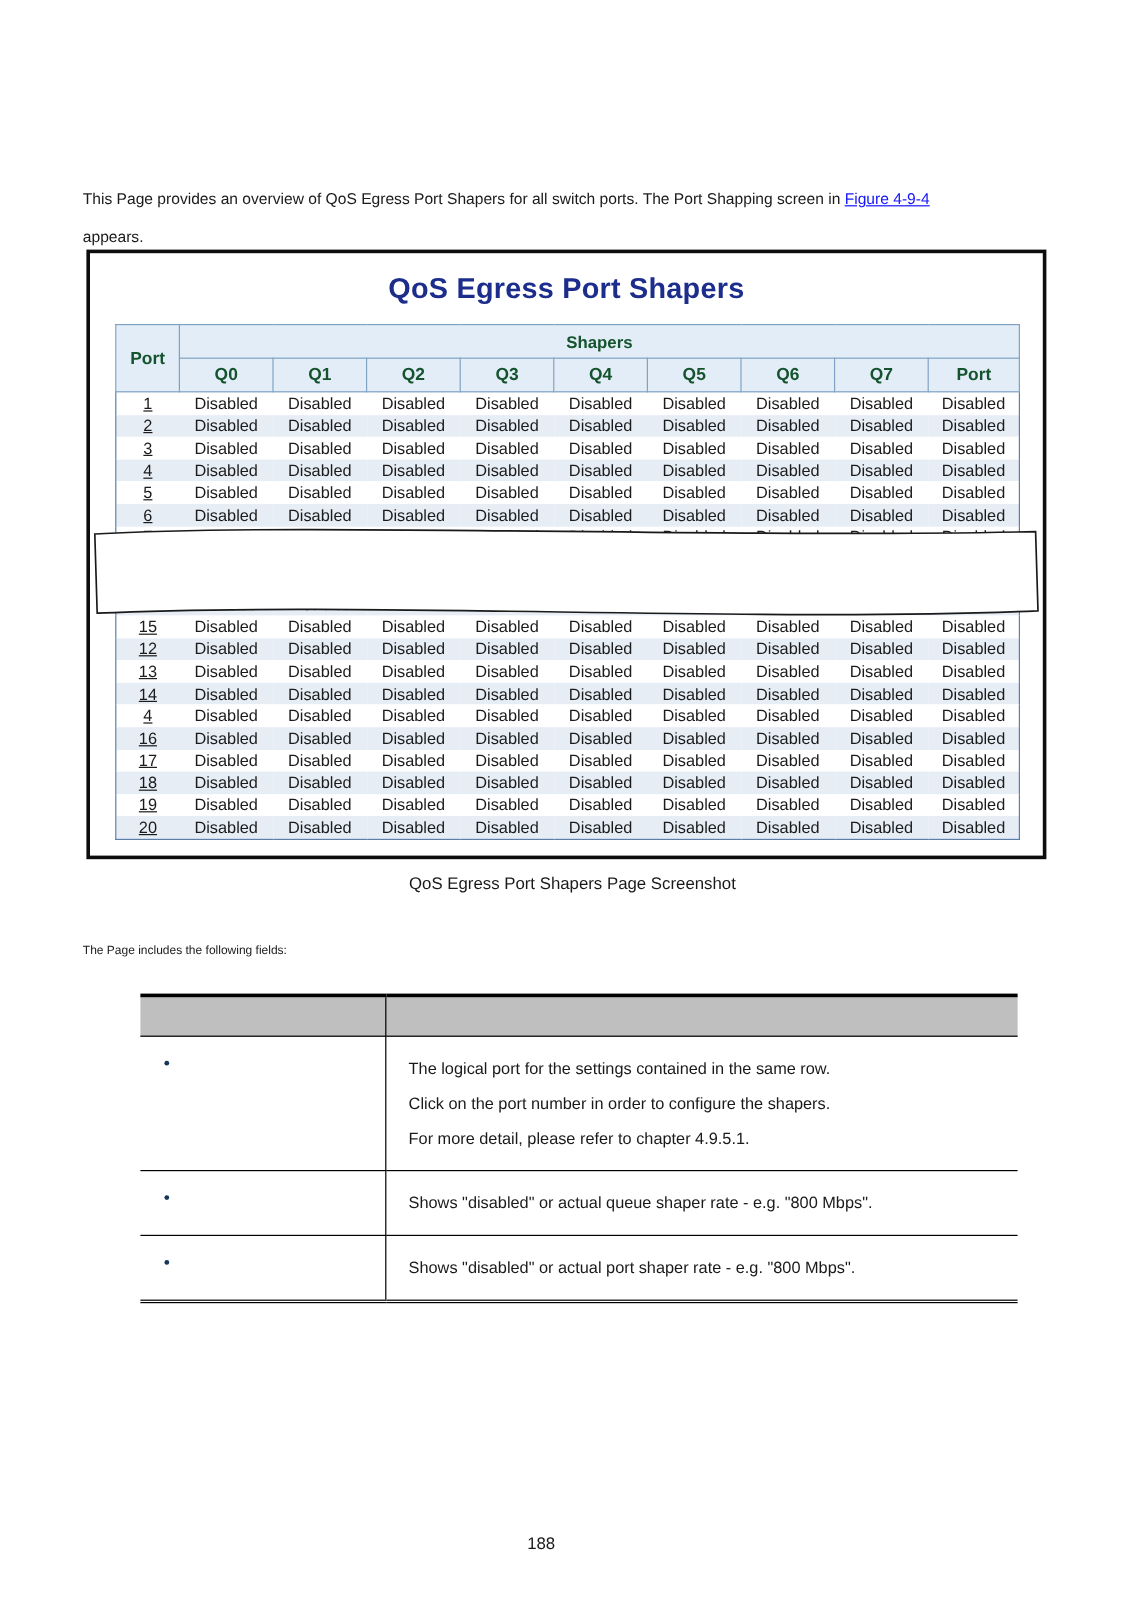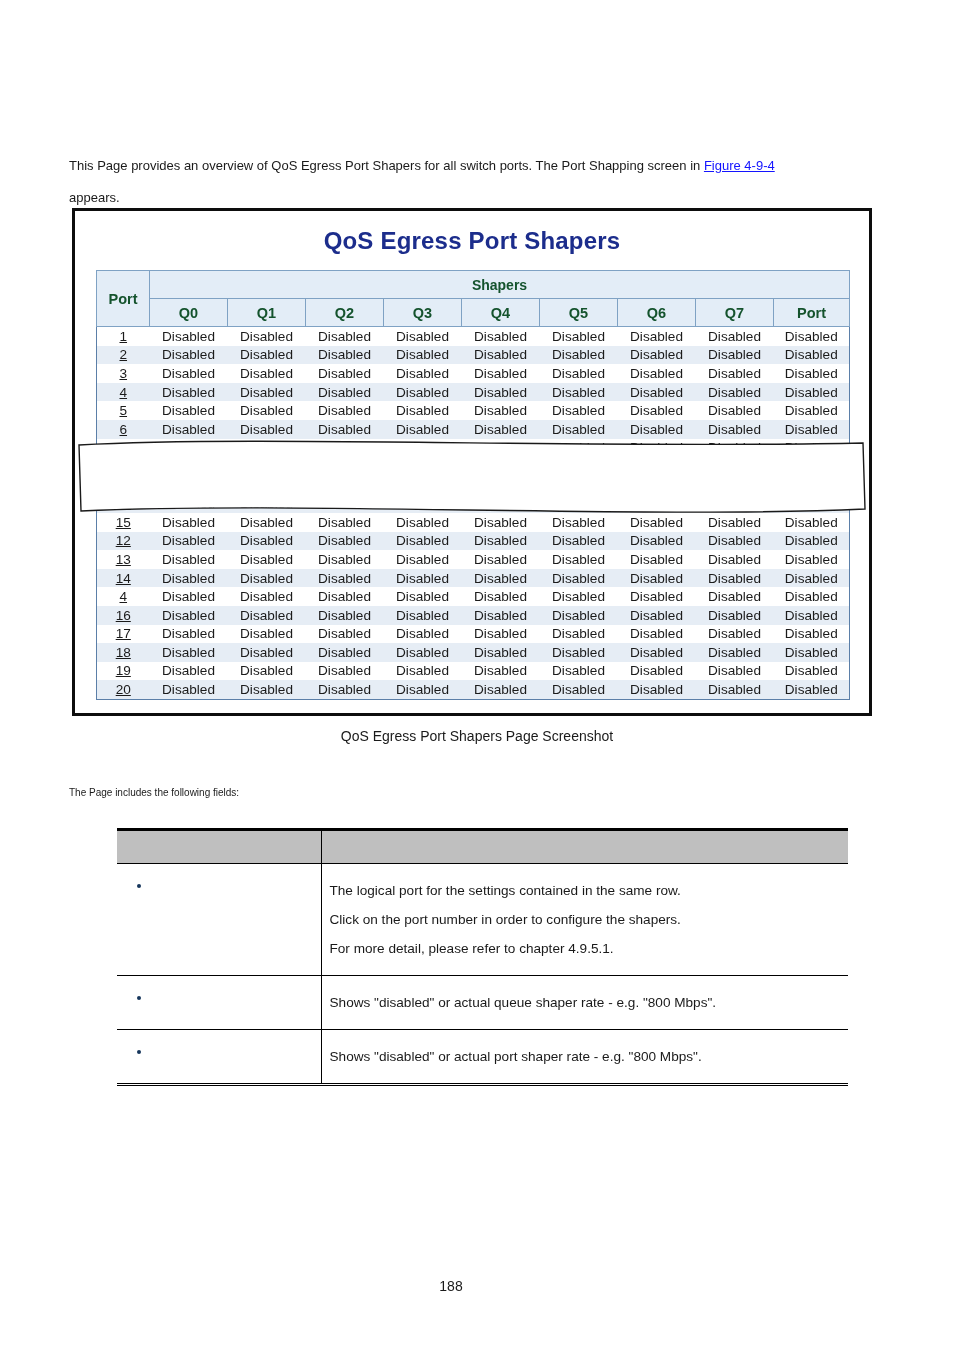--- a/index.html
+++ b/index.html
@@ -168,21 +168,21 @@
   .fields-table tbody td {
     border-bottom: 1px solid #000000;
     vertical-align: top;
     padding: 12px 0 12px 0;
   }
   .fields-table tbody td.obj-col {
     border-right: 1px solid #000000;
     padding-left: 20px;
   }
   .fields-table tbody td.desc-col {
-    padding-left: 8px;
+    padding-left: 19px;
     line-height: 29px;
     color: #1a1a1a;
   }
   .fields-table tbody tr:last-child td {
     border-bottom: 3px double #000000;
   }
   .bullet {
     display: inline-block;
     width: 4px;
     height: 4px;

